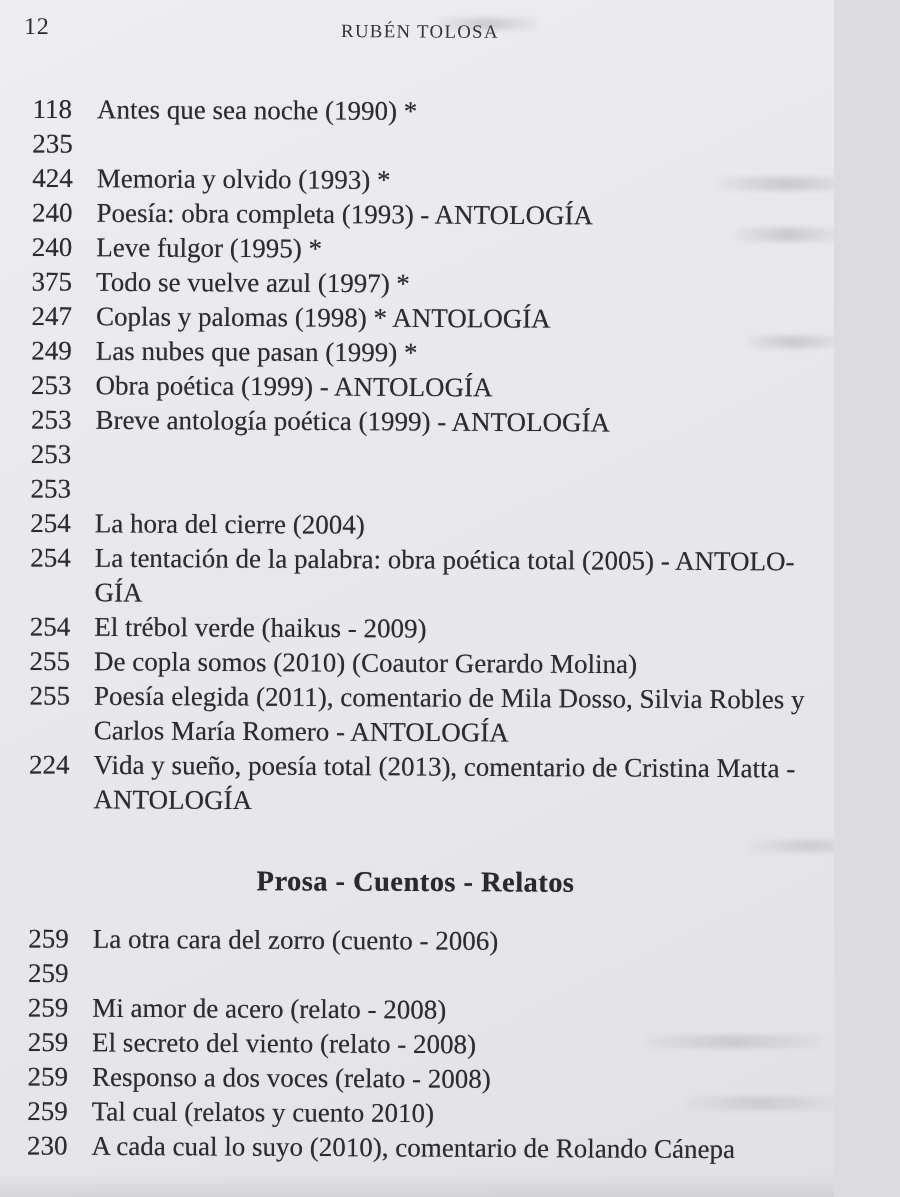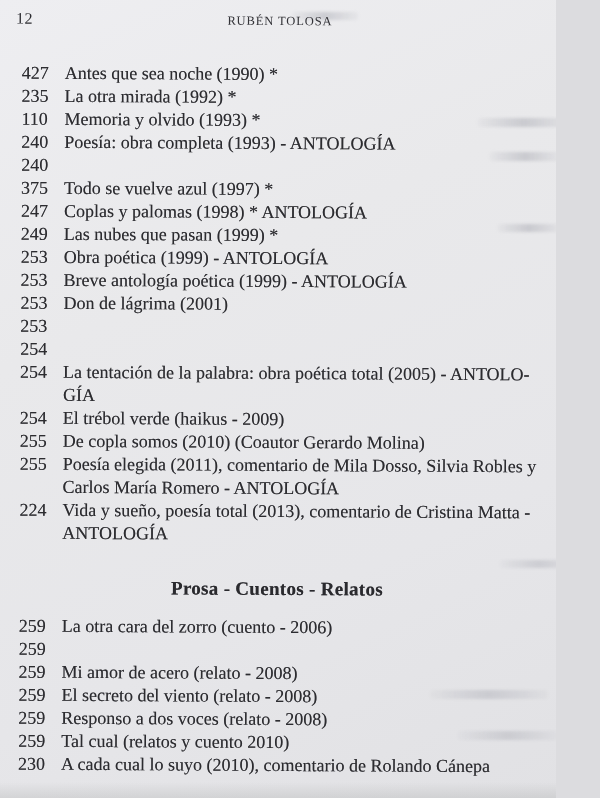--- a/index.html
+++ b/index.html
@@ -115,41 +115,41 @@
 
     <span class="pagenum">12</span>
 
     <div class="running-header">RUBÉN TOLOSA</div>
 
     <div class="lists">
 
       <div class="entries">
 
           <div class="entry">
-            <span class="num">427</span>
+            <span class="num">118</span>
             <span class="title">Antes que sea noche (1990) *</span>
           </div>
 
           <div class="entry">
             <span class="num">235</span>
-            <span class="title">La otra mirada (1992) *</span>
-          </div>
-
-          <div class="entry">
-            <span class="num">110</span>
+          </div>
+
+          <div class="entry">
+            <span class="num">424</span>
             <span class="title">Memoria y olvido (1993) *</span>
           </div>
 
           <div class="entry">
             <span class="num">240</span>
             <span class="title">Poesía: obra completa (1993) - ANTOLOGÍA</span>
           </div>
 
           <div class="entry">
             <span class="num">240</span>
+            <span class="title">Leve fulgor (1995) *</span>
           </div>
 
           <div class="entry">
             <span class="num">375</span>
             <span class="title">Todo se vuelve azul (1997) *</span>
           </div>
 
           <div class="entry">
             <span class="num">247</span>
             <span class="title">Coplas y palomas (1998) * ANTOLOGÍA</span>
@@ -165,29 +165,29 @@
             <span class="title">Obra poética (1999) - ANTOLOGÍA</span>
           </div>
 
           <div class="entry">
             <span class="num">253</span>
             <span class="title">Breve antología poética (1999) - ANTOLOGÍA</span>
           </div>
 
           <div class="entry">
             <span class="num">253</span>
-            <span class="title">Don de lágrima (2001)</span>
           </div>
 
           <div class="entry">
             <span class="num">253</span>
           </div>
 
           <div class="entry">
             <span class="num">254</span>
+            <span class="title">La hora del cierre (2004)</span>
           </div>
 
           <div class="entry">
             <span class="num">254</span>
             <span class="title">La tentación de la palabra: obra poética total (2005) - ANTOLO-
 GÍA</span>
           </div>
 
           <div class="entry">
             <span class="num">254</span>

